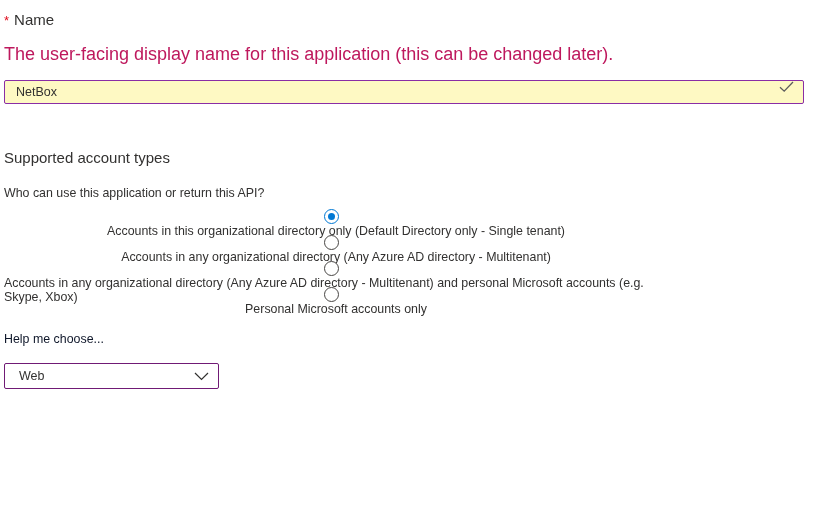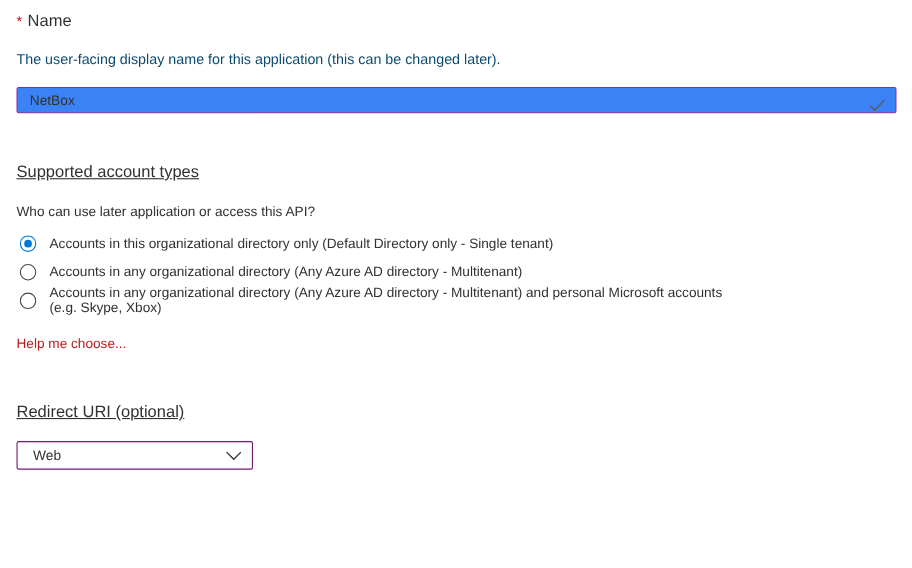--- a/index.html
+++ b/index.html
@@ -9,49 +9,49 @@
     width: 829px;
     height: 516px;
     font-family: "Liberation Sans", sans-serif;
     color: #323130;
     overflow: hidden;
   }
   .page {
     box-sizing: border-box;
     width: 682px;
     height: 516px;
-    padding: 10px 14px 0 15px;
+    padding: 10px 14px 0 4px;
   }
   .section-title {
     font-size: 15px;
     font-weight: 400;
     line-height: 20px;
     margin: 0;
     color: #323130;
   }
   .required-marker {
     color: #e00b1c;
     margin-right: 5px;
     font-size: 13px;
   }
   .description {
-    font-size: 13px;
+    font-size: 18px;
     line-height: 19px;
     margin: 14px 0 0 0;
     max-width: 800px;
-    color: #0c4a6e;
+    color: #be185d;
   }
   
   .textbox {
     box-sizing: border-box;
     display: flex;
-    align-items: flex-end;
+    align-items: flex-start;
     border: 1px solid #8a2da5;
     border-radius: 2px;
-    background: #3b82f6;
+    background: #fef9c3;
     height: 24px;
   }
   .textbox input {
     flex: 1;
     border: none;
     outline: none;
     background: transparent;
     font-family: "Liberation Sans", sans-serif;
     font-size: 12.5px;
     color: #323130;
@@ -59,32 +59,33 @@
     height: 100%;
   }
   .valid-check {
     flex: 0 0 auto;
     margin-right: 9px;
     display: flex;
     align-items: center;
   }
   .name-box { width: 800px; margin-top: 16px; }
   
-  .section-gap { margin-top: 44px; text-decoration: underline; }
+  .section-gap { margin-top: 44px; }
   .question {
     font-size: 12.4px;
     line-height: 15px;
     margin: 18px 0 0 0;
   }
   .radio-list { margin-top: 8px; }
   .radio-row {
     display: flex;
     align-items: center;
     height: 26px;
     cursor: pointer;
+    flex-direction: column;
   }
   .radio-circle {
     box-sizing: border-box;
     width: 15px;
     height: 15px;
     border: 1px solid #484644;
     border-radius: 50%;
     margin: 0 12px 0 3px;
     position: relative;
     flex: 0 0 auto;
@@ -105,21 +106,21 @@
     background: #0078d4;
   }
   .radio-label {
     font-size: 12.4px;
     color: #323130;
   }
   .help-link {
     display: inline-block;
     margin-top: 19px;
     font-size: 12.4px;
-    color: #b91c1c;
+    color: #0f172a;
     text-decoration: none;
     cursor: pointer;
   }
   
   .uri-row {
     display: flex;
     align-items: center;
     margin-top: 16px;
   }
   .platform-select {
@@ -159,42 +160,45 @@
       <span class="valid-check">
         <svg width="15" height="12" viewBox="0 0 15 12">
           <path d="M1 6.2 L5.2 10.2 L14 1" fill="none" stroke="#5c5c5c" stroke-width="1.3"></path>
         </svg>
       </span>
     </div>
   </div>
 
   <div>
     <h2 class="section-title section-gap">Supported account types</h2>
-    <p class="question">Who can use later application or access this API?</p>
+    <p class="question">Who can use this application or return this API?</p>
 
     <div class="radio-list">
       <div class="radio-row">
         <span class="radio-circle selected"></span>
         <span class="radio-label">Accounts in this organizational directory only (Default Directory only - Single tenant)</span>
       </div>
       <div class="radio-row">
         <span class="radio-circle"></span>
         <span class="radio-label">Accounts in any organizational directory (Any Azure AD directory - Multitenant)</span>
       </div>
       <div class="radio-row">
         <span class="radio-circle"></span>
         <span class="radio-label">Accounts in any organizational directory (Any Azure AD directory - Multitenant) and personal Microsoft accounts (e.g. Skype, Xbox)</span>
       </div>
+      <div class="radio-row">
+        <span class="radio-circle"></span>
+        <span class="radio-label">Personal Microsoft accounts only</span>
+      </div>
     </div>
 
     <a class="help-link">Help me choose...</a>
   </div>
 
   <div>
-    <h2 class="section-title section-gap">Redirect URI (optional)</h2>
 
     <div class="uri-row">
       <div class="platform-select">
         <span class="select-value">Web</span>
         <span style="display:flex;align-items:center;">
           <svg width="15" height="9" viewBox="0 0 15 9">
             <path d="M1 1 L7.5 7.5 L14 1" fill="none" stroke="#323130" stroke-width="1.2"></path>
           </svg>
         </span>
       </div>

